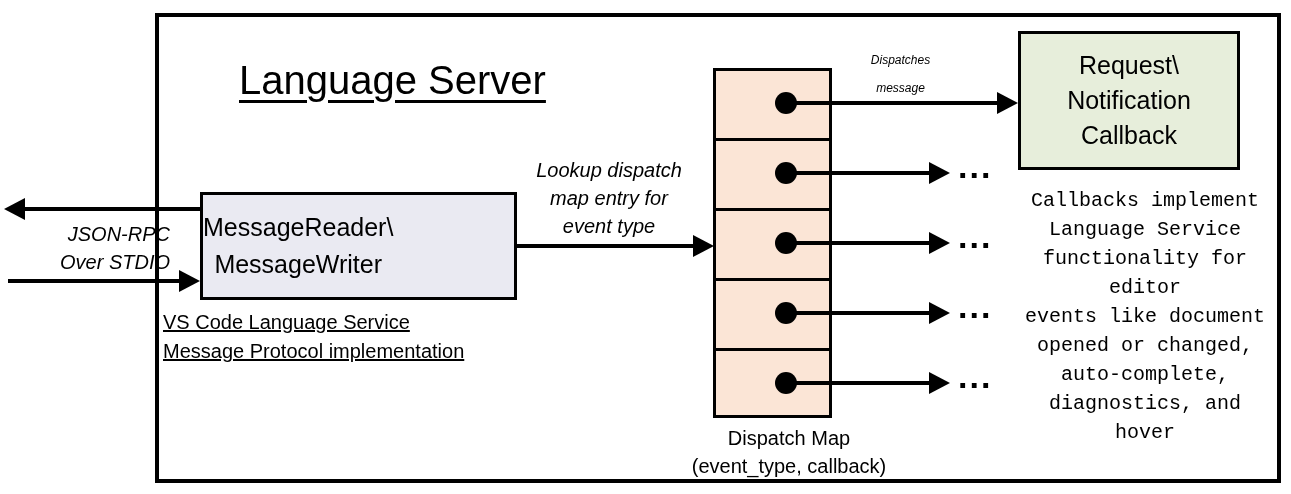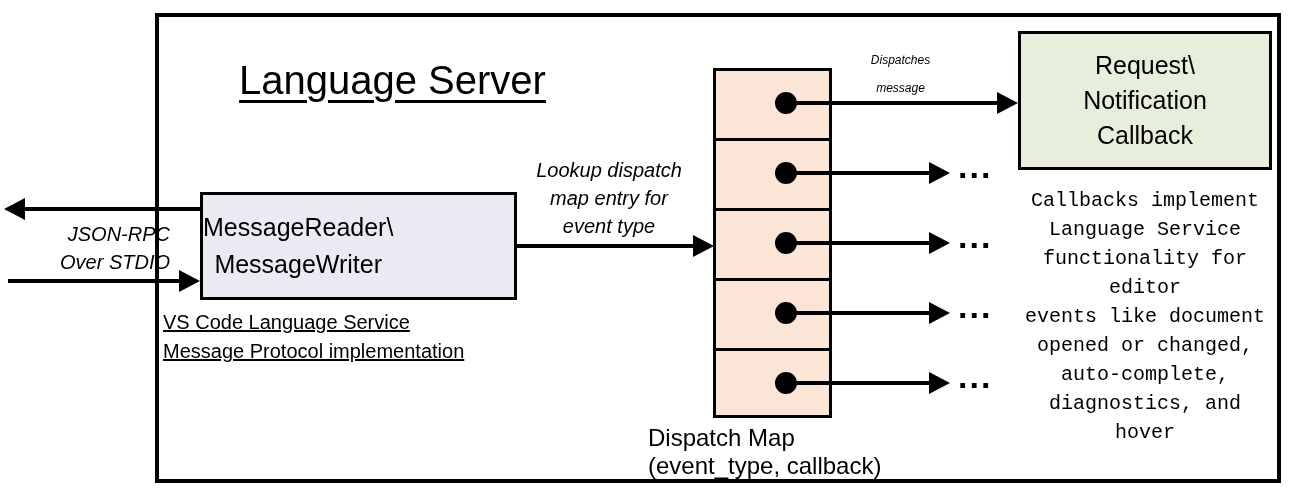--- a/index.html
+++ b/index.html
@@ -27,24 +27,24 @@
   .lookup-label{position:absolute;left:518px;top:156px;width:182px;text-align:center;
     font-style:italic;font-size:20px;line-height:28px;white-space:pre-line;}
 
   .dispatches-label{position:absolute;left:828px;top:46px;width:145px;text-align:center;
     font-style:italic;font-size:12px;line-height:28px;white-space:pre-line;}
 
   .dispatch-map{position:absolute;left:713px;top:68px;width:119px;height:350px;
     background:#fbe5d6;border:3px solid #000;box-sizing:border-box;}
   .map-sep{position:absolute;left:0;width:113px;height:3px;background:#000;}
 
-  .map-caption{position:absolute;left:648px;top:424px;width:250px;
-    font-size:24px;line-height:28px;white-space:pre-line;}
+  .map-caption{position:absolute;left:664px;top:424px;width:250px;text-align:center;
+    font-size:20px;line-height:28px;white-space:pre-line;}
 
-  .callback-box{position:absolute;left:1018px;top:31px;width:254px;height:139px;
+  .callback-box{position:absolute;left:1018px;top:31px;width:222px;height:139px;
     background:#e7eedb;border:3px solid #000;box-sizing:border-box;
     display:flex;align-items:center;justify-content:center;text-align:center;
     font-size:25px;line-height:35px;white-space:pre-line;}
 
   .callbacks-note{position:absolute;left:1015px;top:186px;width:260px;text-align:center;
     font-size:20px;line-height:29px;white-space:pre-line;font-family:Liberation Mono, monospace;}
 
   .hline{position:absolute;height:4px;background:#000;}
   .ah-right{position:absolute;width:0;height:0;
     border-top:11px solid transparent;border-bottom:11px solid transparent;

